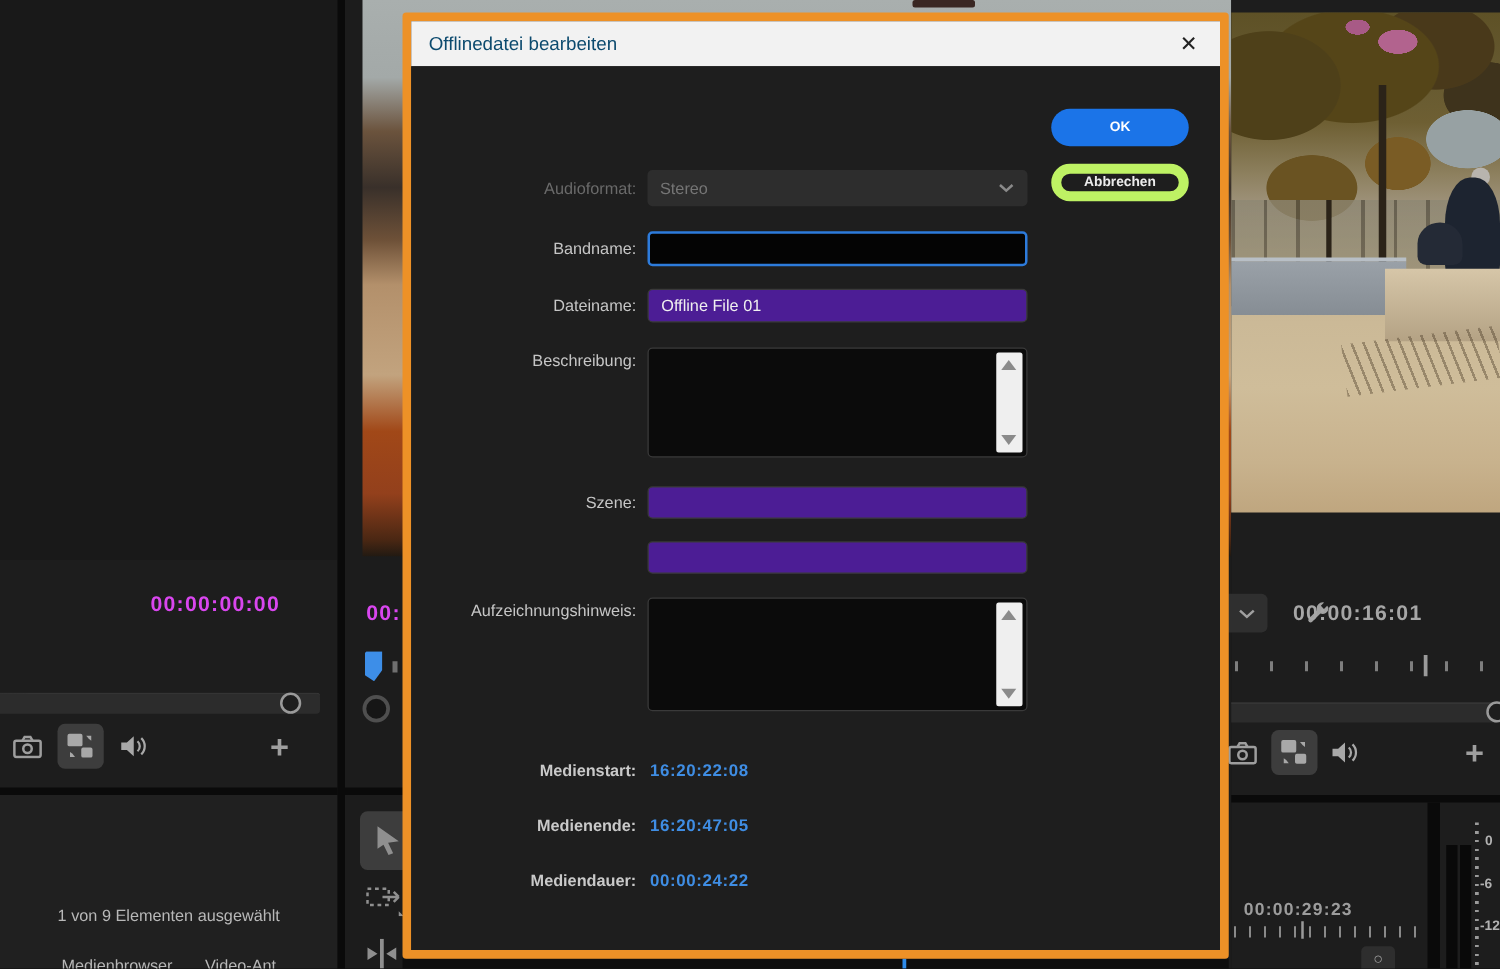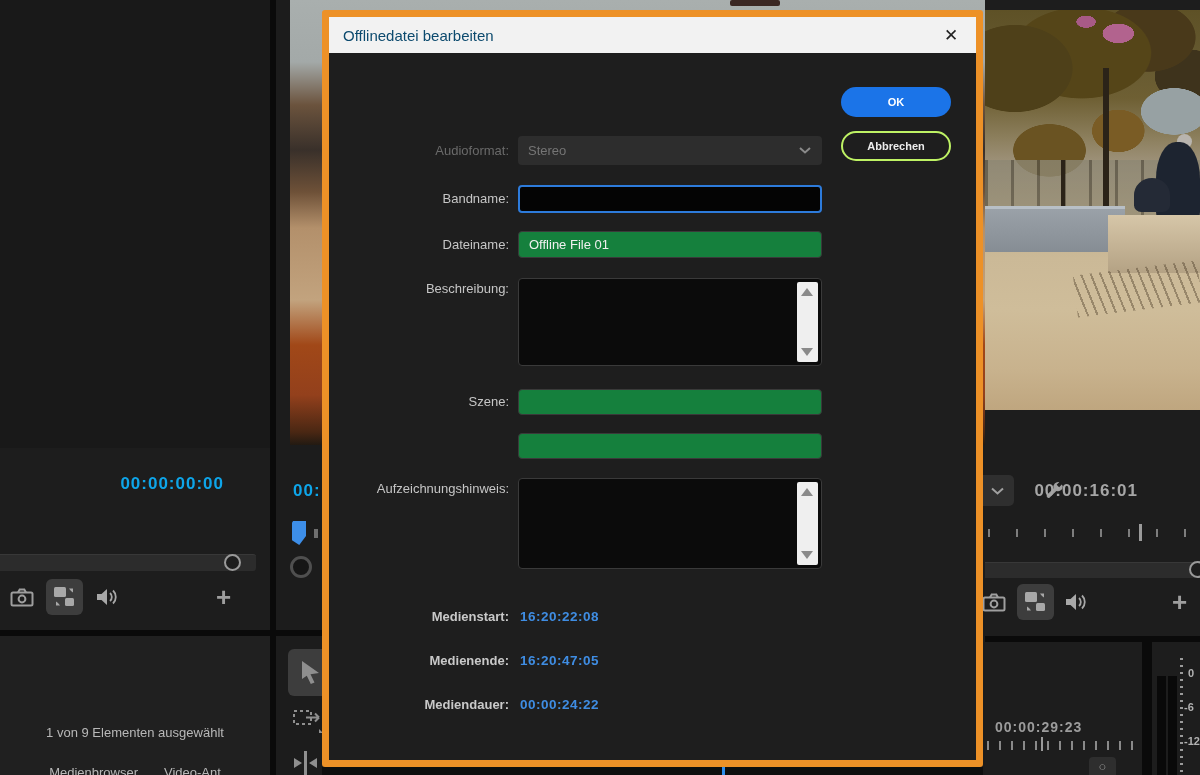--- a/index.html
+++ b/index.html
@@ -8,21 +8,21 @@
           font-family:"Liberation Sans",sans-serif;background:#151515;color:#c6c6c6;}
   .abs{position:absolute;}
   
   .left-panel{left:0;top:0;width:270px;height:632px;background:#1d1d1d;}
   .left-video{left:0;top:0;width:270px;height:448px;background:#191919;}
   .vdiv{background:#0a0a0a;}
   .hdiv{background:#0a0a0a;}
   .mid-photo{left:290px;top:0;width:695px;height:445px;
     background:linear-gradient(180deg,#a9afae 0px,#a3a9a8 62px,#6b533d 105px,#39302a 150px,#6e5138 192px,#b3906b 228px,#c2a37e 300px,#a14818 345px,#93401c 395px,#4a2713 432px,#221a12 445px);}
   .smudge{left:730px;top:0;width:50px;height:6px;background:#3a2723;border-radius:2px;}
-  .tc{color:#0ea5e9;font-weight:bold;letter-spacing:1px;}
+  .tc{color:#d946ef;font-weight:bold;letter-spacing:1px;}
   .scrub{background:#2c2c2c;border-top:1px solid #383838;}
   .scrub-handle{width:17px;height:17px;border:2px solid #9a9a9a;border-radius:50%;background:#1d1d1d;}
   .icon-btn{display:flex;align-items:center;justify-content:center;color:#9e9e9e;}
   .icon-btn.hl{background:#3d3d3d;border-radius:6px;}
   .plus{font-size:26px;color:#9e9e9e;font-weight:bold;line-height:20px;}
   .ring{border:3px solid #4f4f4f;border-radius:50%;background:#161616;}
   .marker{background:#3d8ee8;clip-path:polygon(8% 0,100% 0,100% 62%,52% 100%,0 80%,0 6%);}
   .ruler-right{left:988px;top:529px;width:208px;height:8px;
     background:repeating-linear-gradient(90deg,#7e7e7e 0 2px,transparent 2px 28px);}
   .tickR{left:1139px;top:524px;width:3px;height:17px;background:#9a9a9a;}
@@ -71,32 +71,32 @@
   .titlebar .t{margin-left:14px;font-size:15px;color:#0c4a6e;}
   .close-x{position:absolute;right:10px;top:4px;width:30px;height:28px;display:flex;
            align-items:center;justify-content:center;font-size:17px;color:#222;cursor:default;}
   .dbody{position:absolute;left:0;top:36px;width:100%;height:707px;background:#1e1e1e;}
   .lbl{position:absolute;left:20px;width:160px;text-align:right;font-size:13px;color:#c6c6c6;}
   .lbl.dis{color:#6a6a6a;}
   .lbl.b{font-weight:bold;color:#c9c9c9;}
   .dd{position:absolute;left:189px;width:304px;height:29px;background:#2d2d2d;border-radius:4px;
       display:flex;align-items:center;color:#757575;font-size:13px;padding:0 10px;}
   .dd .ddtxt{flex:1;}
-  .tfield{position:absolute;left:189px;width:304px;background:#15803d;border:1px solid #3a3a3a;
+  .tfield{position:absolute;left:189px;width:304px;background:#4c1d95;border:1px solid #3a3a3a;
       border-radius:4px;color:#f0f0f0;font-size:13px;padding:0 10px;font-family:"Liberation Sans",sans-serif;}
   .tfield.focus{border:2px solid #2d7bdb;background:#040404;}
   .tarea{position:absolute;left:189px;width:304px;background:#0b0b0b;border:1px solid #3a3a3a;border-radius:4px;}
   .sbar{position:absolute;top:3px;bottom:3px;right:3px;width:21px;background:#efefef;border-radius:2px;}
   .sb-up,.sb-dn{position:absolute;left:4px;width:0;height:0;border-left:6px solid transparent;border-right:6px solid transparent;}
   .sb-up{top:6px;border-bottom:8px solid #8a8a8a;}
   .sb-dn{bottom:6px;border-top:8px solid #8a8a8a;}
   .btn{position:absolute;left:512px;width:110px;height:30px;border-radius:15px;display:flex;
        align-items:center;justify-content:center;font-size:11px;font-weight:bold;}
   .btn.ok{background:#1B74E8;color:#fff;}
-  .btn.cancel{background:transparent;border:2px solid #bef264;color:#ececec;}
+  .btn.cancel{background:transparent;border:8px solid #bef264;color:#ececec;}
   .bluev{position:absolute;left:191px;font-size:13.5px;font-weight:bold;color:#3F8DE3;letter-spacing:.5px;}
   svg{display:block;}
 </style>
 </head>
 <body>
 
 <div class="screen">
 
   <div class="abs left-panel">
     <div class="abs left-video"></div>

